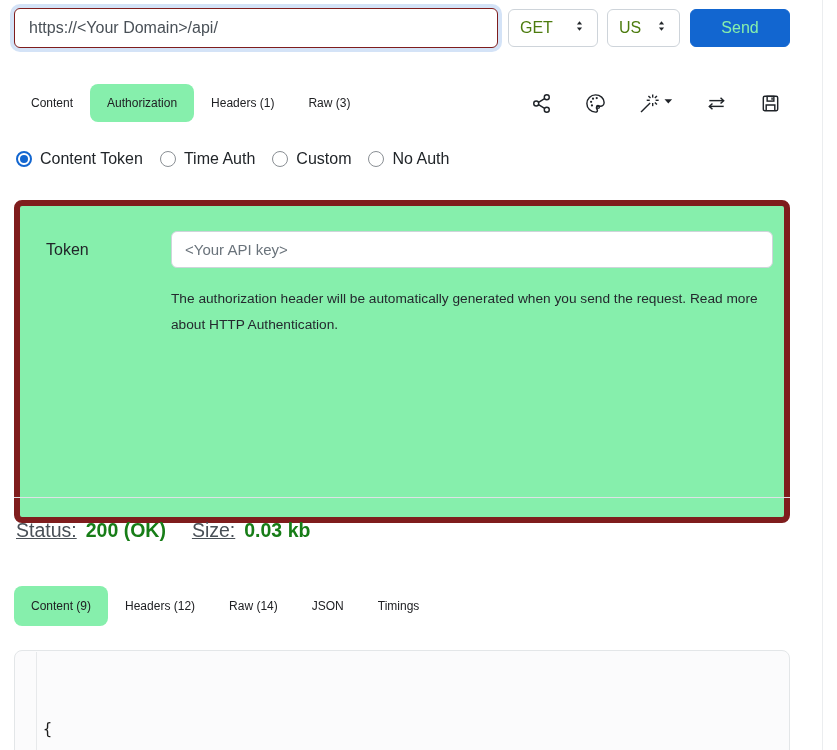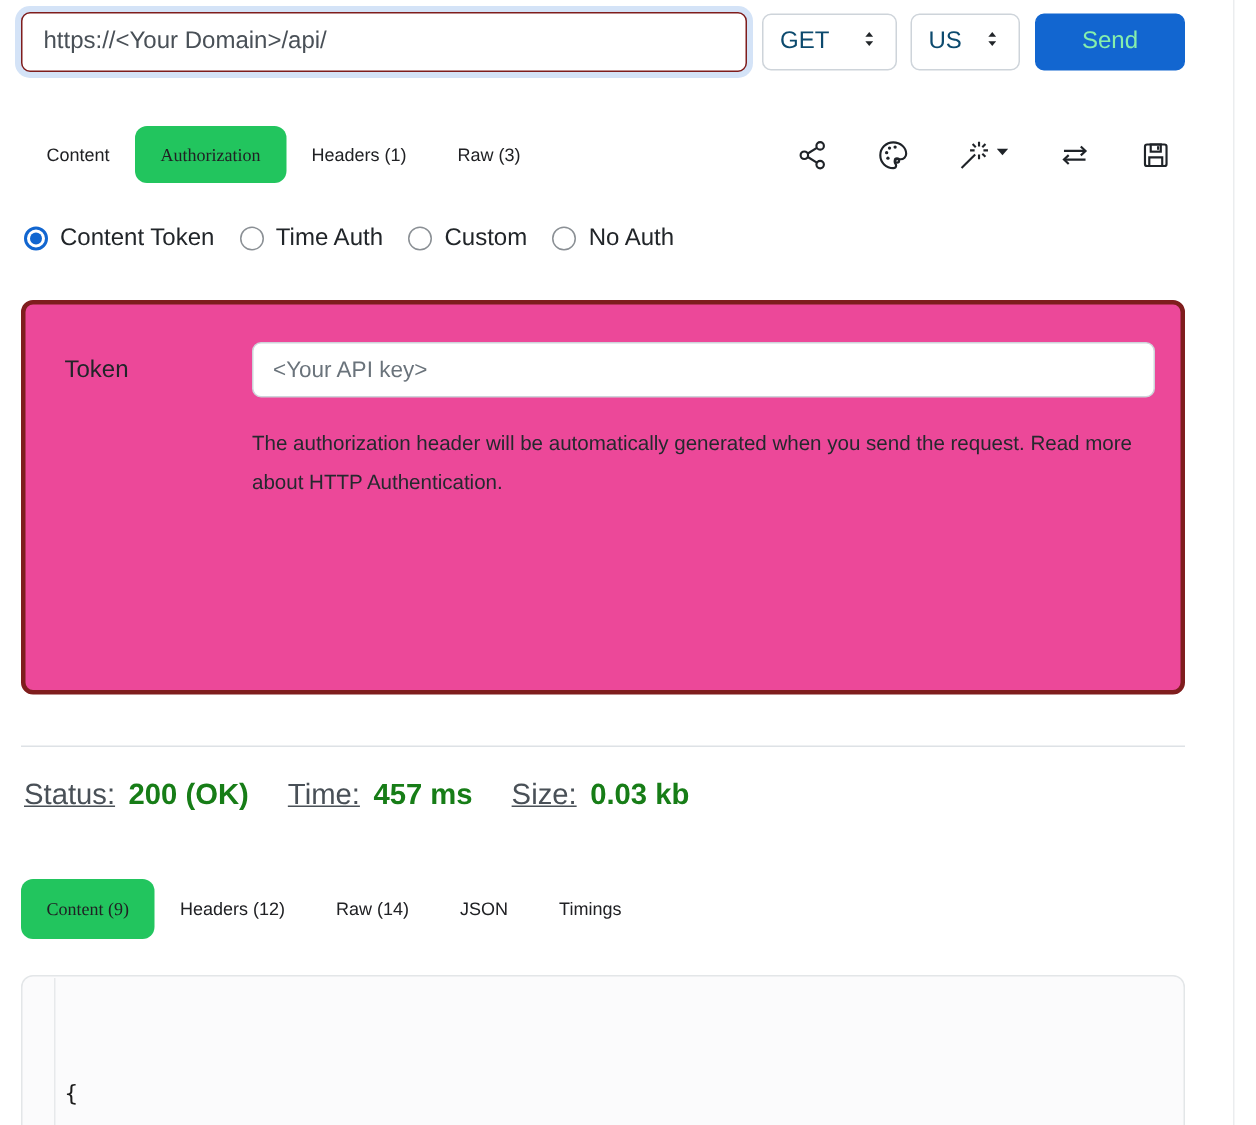--- a/index.html
+++ b/index.html
@@ -9,48 +9,48 @@
 
   .col-border { position:absolute; left:822px; top:0; width:1px; height:750px; background:#ebedef; }
 
   
   .top-row { position:absolute; top:8px; left:14px; width:776px; height:40px; display:flex; align-items:center; }
   .url-input { flex:1; height:40px; border:1px solid #7f1d1d; border-radius:6px; outline:none;
                box-shadow:0 0 0 4px rgba(18,102,208,0.18); padding:0 14px; font-size:16px;
                color:#495057; font-family:"Liberation Sans", sans-serif; }
   .select-box { height:38px; border:1px solid #ced4da; border-radius:6px; background:#fff;
                 display:flex; align-items:center; justify-content:space-between; padding:0 11px;
-                font-size:16px; color:#0c4a6e; cursor:pointer; }
+                font-size:16px; color:#4d7c0f; cursor:pointer; }
   .select-get { width:90px; margin-left:10px; }
   .select-region { width:73px; margin-left:9px; }
   .send-btn { width:100px; height:38px; margin-left:10px; background:#1266d0; border:1px solid #1266d0;
               border-radius:6px; color:#86efac; font-size:16px; font-family:"Liberation Sans", sans-serif; cursor:pointer; }
 
   
   .req-tabs { position:absolute; top:84px; left:14px; width:776px; height:38px; display:flex;
               align-items:center; justify-content:space-between; }
   .tabs { display:flex; height:38px; }
   .tab { padding:0 17px; line-height:38px; font-size:12px; color:#202124; border-radius:8px; cursor:pointer; white-space:nowrap; }
-  .tab.active { background:#22c55e;font-family:Liberation Serif, serif; }
+  .tab.active { background:#86efac; }
   .icon-bar { display:flex; align-items:center; gap:31px; margin-right:8px; }
   .icon-btn { display:flex; align-items:center; cursor:pointer; }
   .icon-btn svg { display:block; }
 
   
   .auth-row { position:absolute; top:150px; left:16px; display:flex; align-items:center; gap:17px; }
   .radio-item { display:flex; align-items:center; gap:8px; cursor:pointer; }
   .radio { width:16px; height:16px; border-radius:50%; border:1px solid #8a8f94; background:#fff; position:relative; }
   .radio.checked { border:2px solid #1266d0; }
   .radio.checked::after { content:""; position:absolute; left:2px; top:2px; width:8px; height:8px;
                           border-radius:50%; background:#1266d0; }
   .radio-label { font-size:16px; color:#212529; }
 
   
-  .panel { position:absolute; top:200px; left:14px; width:776px; height:263px; border:3px solid #7f1d1d;
-           border-radius:8px; background:#ec4899; }
+  .panel { position:absolute; top:200px; left:14px; width:776px; height:323px; border:6px solid #7f1d1d;
+           border-radius:8px; background:#86efac; }
   .token-label { position:absolute; left:26px; top:35px; font-size:16px; color:#212529; }
   .token-input { position:absolute; left:151px; top:25px; width:602px; height:37px; border:1px solid #ced4da;
                  border-radius:6px; padding:0 13px; font-size:15px; color:#6a737b; outline:none;
                  font-family:"Liberation Sans", sans-serif; }
   .token-help { position:absolute; left:151px; top:80px; width:600px; font-size:13.7px; line-height:25.5px; color:#24292e; }
 
   
   .divider { position:absolute; top:497px; left:14px; width:776px; height:1px; background:#dee2e6; }
 
   
@@ -188,24 +188,20 @@
   </div>
 
   <div class="divider"></div>
 
   <div class="status-row">
     <div class="stat">
       <span class="stat-label">Status:</span>
       <span class="stat-value">200 (OK)</span>
     </div>
     <div class="stat">
-      <span class="stat-label">Time:</span>
-      <span class="stat-value">457 ms</span>
-    </div>
-    <div class="stat">
       <span class="stat-label">Size:</span>
       <span class="stat-value">0.03 kb</span>
     </div>
   </div>
 
   <div class="resp-tabs">
     <div class="tab active">Content (9)</div>
     <div class="tab">Headers (12)</div>
     <div class="tab">Raw (14)</div>
     <div class="tab">JSON</div>

